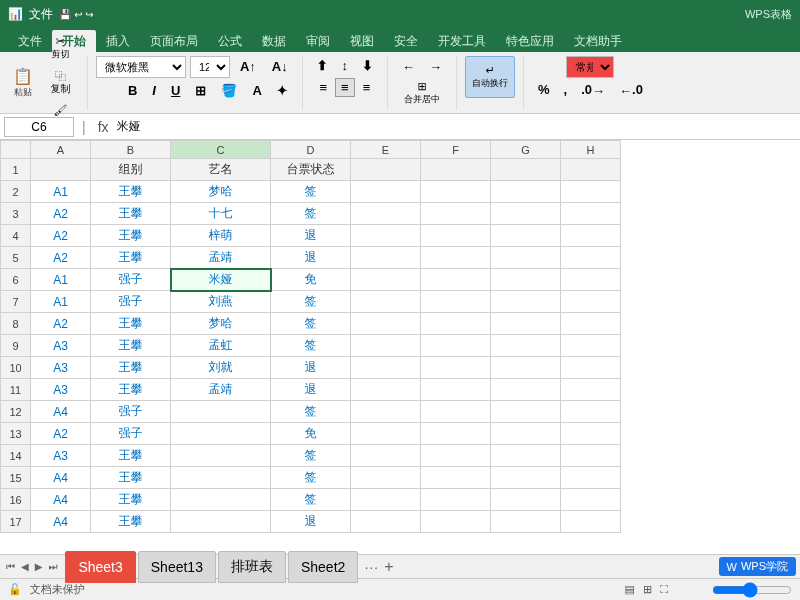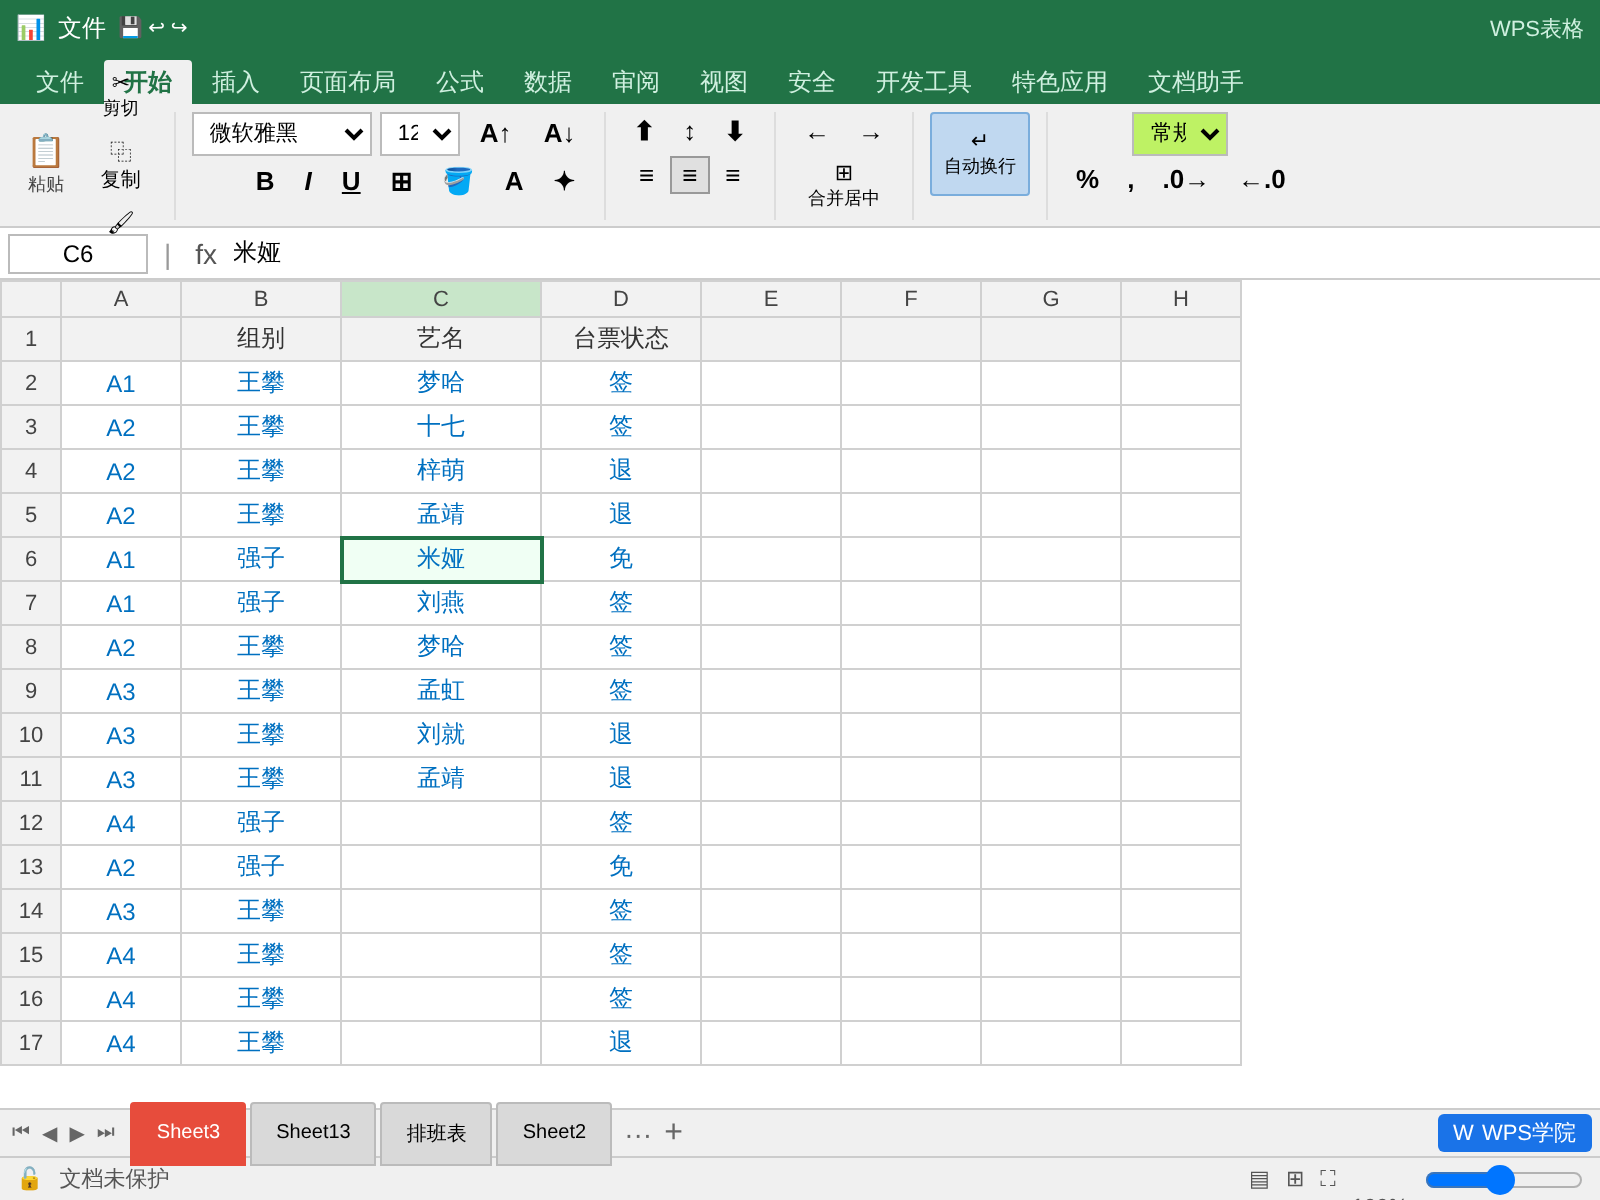--- a/index.html
+++ b/index.html
@@ -95,21 +95,21 @@
     .merge-btn {
       background: none; border: 1px solid transparent; cursor: pointer; padding: 2px 6px;
       font-size: 11px; height: 42px; display: flex; flex-direction: column; align-items: center; justify-content: center;
     }
     .autowrap-btn {
       background: #c0d8f0; border: 1px solid #7aaddc; cursor: pointer; padding: 2px 6px;
       font-size: 11px; height: 42px; display: flex; flex-direction: column; align-items: center; justify-content: center;
       border-radius: 2px;
     }
     .format-dropdown {
-      border: 1px solid #bbb; background: #bef264; padding: 2px 4px; font-size: 11px; height: 22px; width: 48px;
+      border: 1px solid #bbb; background: #ef4444; padding: 2px 4px; font-size: 11px; height: 22px; width: 48px;
     }
 
     
     .formula-bar {
       background: white;
       border-bottom: 1px solid #ccc;
       height: 26px;
       display: flex;
       align-items: center;
       padding: 0 4px;
@@ -188,21 +188,21 @@
       background: #f0f0f0;
       border-top: 1px solid #ccc;
       height: 24px;
       display: flex;
       align-items: center;
       padding: 0 4px;
       gap: 2px;
     }
     .sheet-tab {
       padding: 2px 12px;
-      font-size: 10px;
+      font-size: 14px;
       border: 1px solid #bbb;
       background: #d9d9d9;
       cursor: pointer;
       height: 32px;
       display: flex;
       align-items: center;
       border-radius: 2px 2px 0 0;
     }
     .sheet-tab.active {
       background: #e74c3c;

